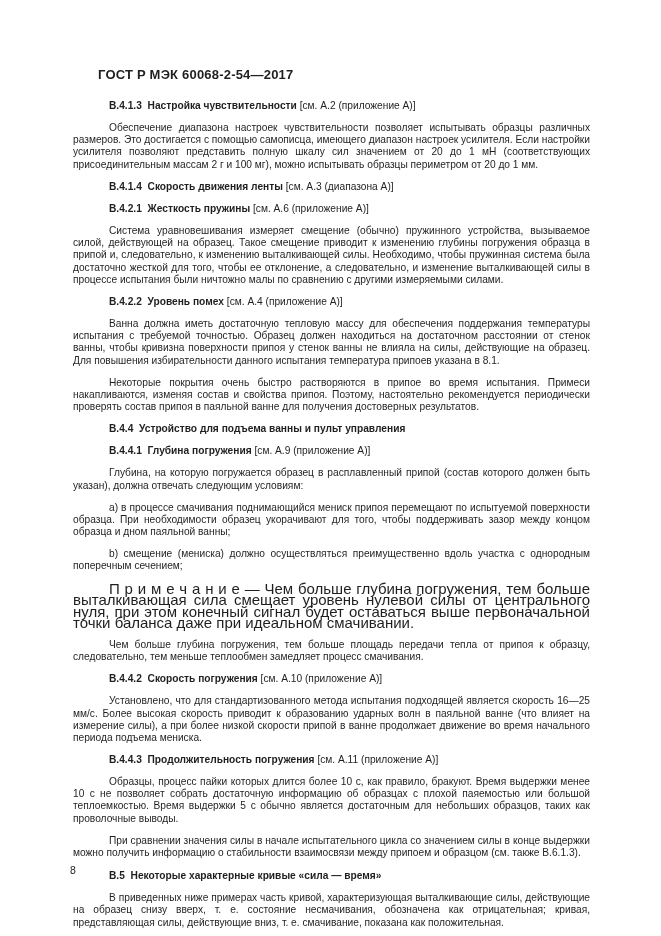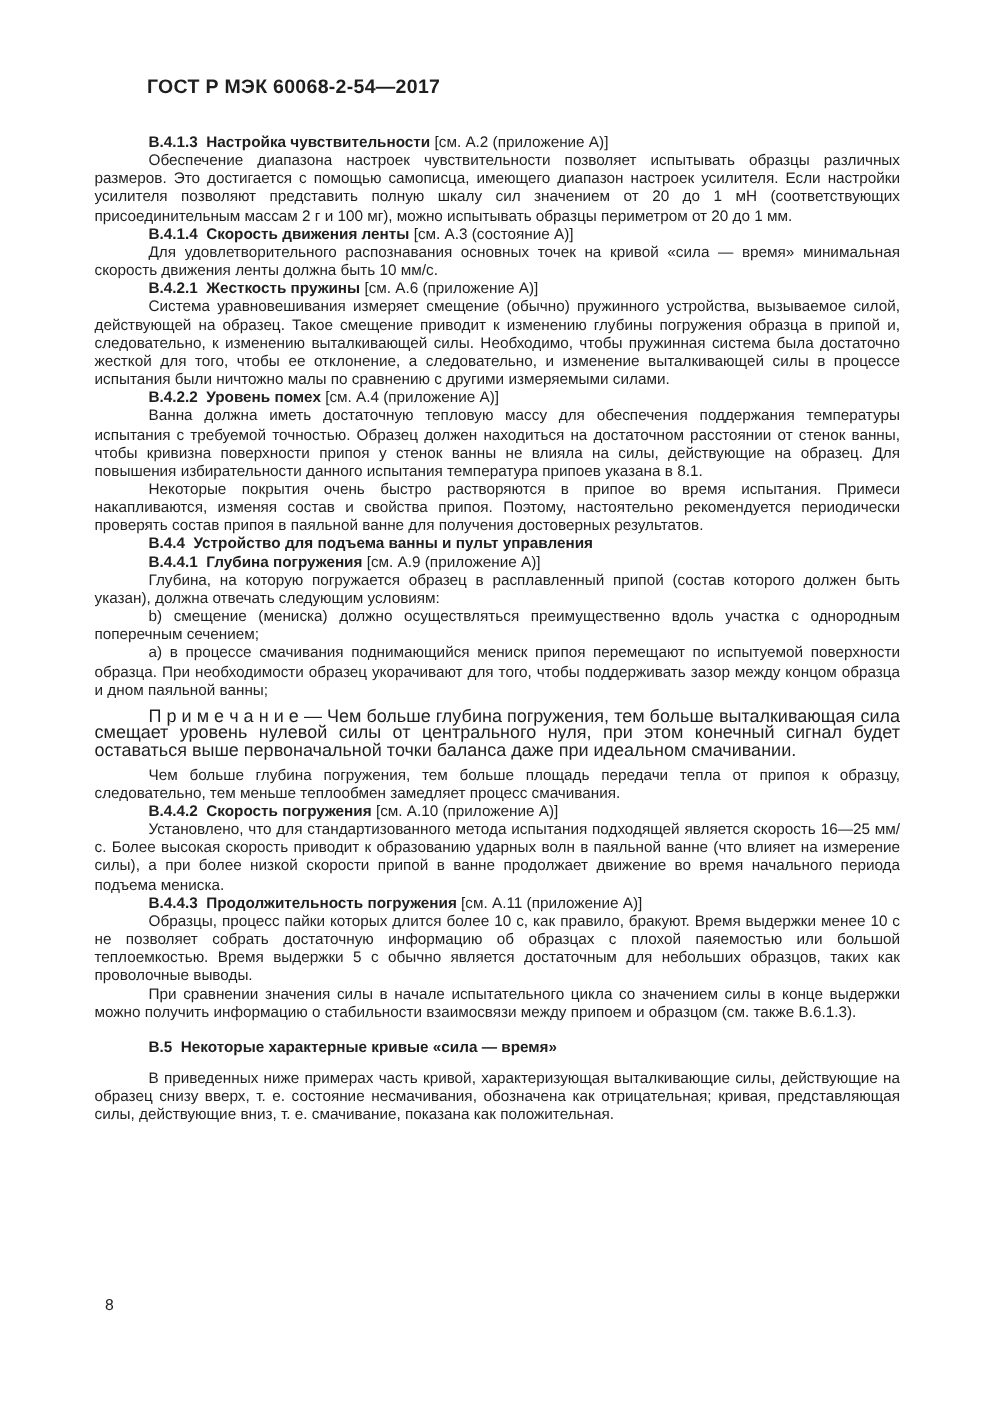--- a/index.html
+++ b/index.html
@@ -7,42 +7,42 @@
     position: relative;
     width: 661px;
     height: 936px;
     background: #ffffff;
     font-family: "Liberation Sans", sans-serif;
     color: #1f1f1f;
     overflow: hidden;
   }
   .doc-header {
     position: absolute;
-    top: 50px;
+    top: 67px;
     left: 78px;
     font-size: 13px;
     font-weight: bold;
     letter-spacing: 0.2px;
     white-space: nowrap;
     padding-left: 20px;
   }
   .content {
     position: absolute;
     top: 90px;
     left: 63px;
     width: 537px;
     font-size: 10.2px;
     line-height: 12.15px;
     text-align: justify;
   }
-  .content p { margin: 0; text-indent: 36px; }
+  .content p { margin: 10px; text-indent: 36px; }
   .h { font-weight: bold; }
   .h .ref { font-weight: normal; }
   .note {
-    font-size: 12px;
+    font-size: 15px;
     line-height: 11.6px;
     margin-top: 5px !important;
     margin-bottom: 5px !important;
   }
   .sect5 {
     margin-top: 11px !important;
     margin-bottom: 9px !important;
   }
   .page-number {
     position: absolute;
@@ -56,38 +56,37 @@
 
 <div class="page">
 
   <div class="doc-header">ГОСТ Р МЭК 60068-2-54—2017</div>
 
   <div class="content">
 
     <p class="h"><span>В.4.1.3</span>&nbsp;&nbsp;<span>Настройка чувствительности</span> <span class="ref">[см. А.2 (приложение А)]</span></p>
     <p>Обеспечение диапазона настроек чувствительности позволяет испытывать образцы различных размеров. Это достигается с помощью самописца, имеющего диапазон настроек усилителя. Если настройки усилителя позволяют представить полную шкалу сил значением от 20 до 1 мН (соответствующих присоединительным массам 2 г и 100 мг), можно испытывать образцы периметром от 20 до 1 мм.</p>
 
-    <p class="h"><span>В.4.1.4</span>&nbsp;&nbsp;<span>Скорость движения ленты</span> <span class="ref">[см. А.3 (состояние А)]</span></p>
-    <p>Для удовлетворительного распознавания основных точек на кривой «сила — время» минимальная скорость движения ленты должна быть 10 мм/с.</p>
+    <p class="h"><span>В.4.1.4</span>&nbsp;&nbsp;<span>Скорость движения ленты</span> <span class="ref">[см. А.3 (диапазона А)]</span></p>
 
 
     <p class="h"><span>В.4.2.1</span>&nbsp;&nbsp;<span>Жесткость пружины</span> <span class="ref">[см. А.6 (приложение А)]</span></p>
     <p>Система уравновешивания измеряет смещение (обычно) пружинного устройства, вызываемое силой, действующей на образец. Такое смещение приводит к изменению глубины погружения образца в припой и, следовательно, к изменению выталкивающей силы. Необходимо, чтобы пружинная система была достаточно жесткой для того, чтобы ее отклонение, а следовательно, и изменение выталкивающей силы в процессе испытания были ничтожно малы по сравнению с другими измеряемыми силами.</p>
 
     <p class="h"><span>В.4.2.2</span>&nbsp;&nbsp;<span>Уровень помех</span> <span class="ref">[см. А.4 (приложение А)]</span></p>
 
     <p>Ванна должна иметь достаточную тепловую массу для обеспечения поддержания температуры испытания с требуемой точностью. Образец должен находиться на достаточном расстоянии от стенок ванны, чтобы кривизна поверхности припоя у стенок ванны не влияла на силы, действующие на образец. Для повышения избирательности данного испытания температура припоев указана в 8.1.</p>
     <p>Некоторые покрытия очень быстро растворяются в припое во время испытания. Примеси накапливаются, изменяя состав и свойства припоя. Поэтому, настоятельно рекомендуется периодически проверять состав припоя в паяльной ванне для получения достоверных результатов.</p>
 
     <p class="h"><span>В.4.4</span>&nbsp;&nbsp;<span>Устройство для подъема ванны и пульт управления</span></p>
 
     <p class="h"><span>В.4.4.1</span>&nbsp;&nbsp;<span>Глубина погружения</span> <span class="ref">[см. А.9 (приложение А)]</span></p>
     <p>Глубина, на которую погружается образец в расплавленный припой (состав которого должен быть указан), должна отвечать следующим условиям:</p>
+    <p>а) в процессе смачивания поднимающийся мениск припоя перемещают по испытуемой поверхности образца. При необходимости образец укорачивают для того, чтобы поддерживать зазор между концом образца и дном паяльной ванны;</p>
     <p>b) смещение (мениска) должно осуществляться преимущественно вдоль участка с однородным поперечным сечением;</p>
-    <p>а) в процессе смачивания поднимающийся мениск припоя перемещают по испытуемой поверхности образца. При необходимости образец укорачивают для того, чтобы поддерживать зазор между концом образца и дном паяльной ванны;</p>
 
     <p class="note">П р и м е ч а н и е — Чем больше глубина погружения, тем больше выталкивающая сила смещает уровень нулевой силы от центрального нуля, при этом конечный сигнал будет оставаться выше первоначальной точки баланса даже при идеальном смачивании.</p>
 
     <p>Чем больше глубина погружения, тем больше площадь передачи тепла от припоя к образцу, следовательно, тем меньше теплообмен замедляет процесс смачивания.</p>
 
     <p class="h"><span>В.4.4.2</span>&nbsp;&nbsp;<span>Скорость погружения</span> <span class="ref">[см. А.10 (приложение А)]</span></p>
     <p>Установлено, что для стандартизованного метода испытания подходящей является скорость 16—25 мм/с. Более высокая скорость приводит к образованию ударных волн в паяльной ванне (что влияет на измерение силы), а при более низкой скорости припой в ванне продолжает движение во время начального периода подъема мениска.</p>
 
     <p class="h"><span>В.4.4.3</span>&nbsp;&nbsp;<span>Продолжительность погружения</span> <span class="ref">[см. А.11 (приложение А)]</span></p>
     <p>Образцы, процесс пайки которых длится более 10 с, как правило, бракуют. Время выдержки менее 10 с не позволяет собрать достаточную информацию об образцах с плохой паяемостью или большой теплоемкостью. Время выдержки 5 с обычно является достаточным для небольших образцов, таких как проволочные выводы.</p>

